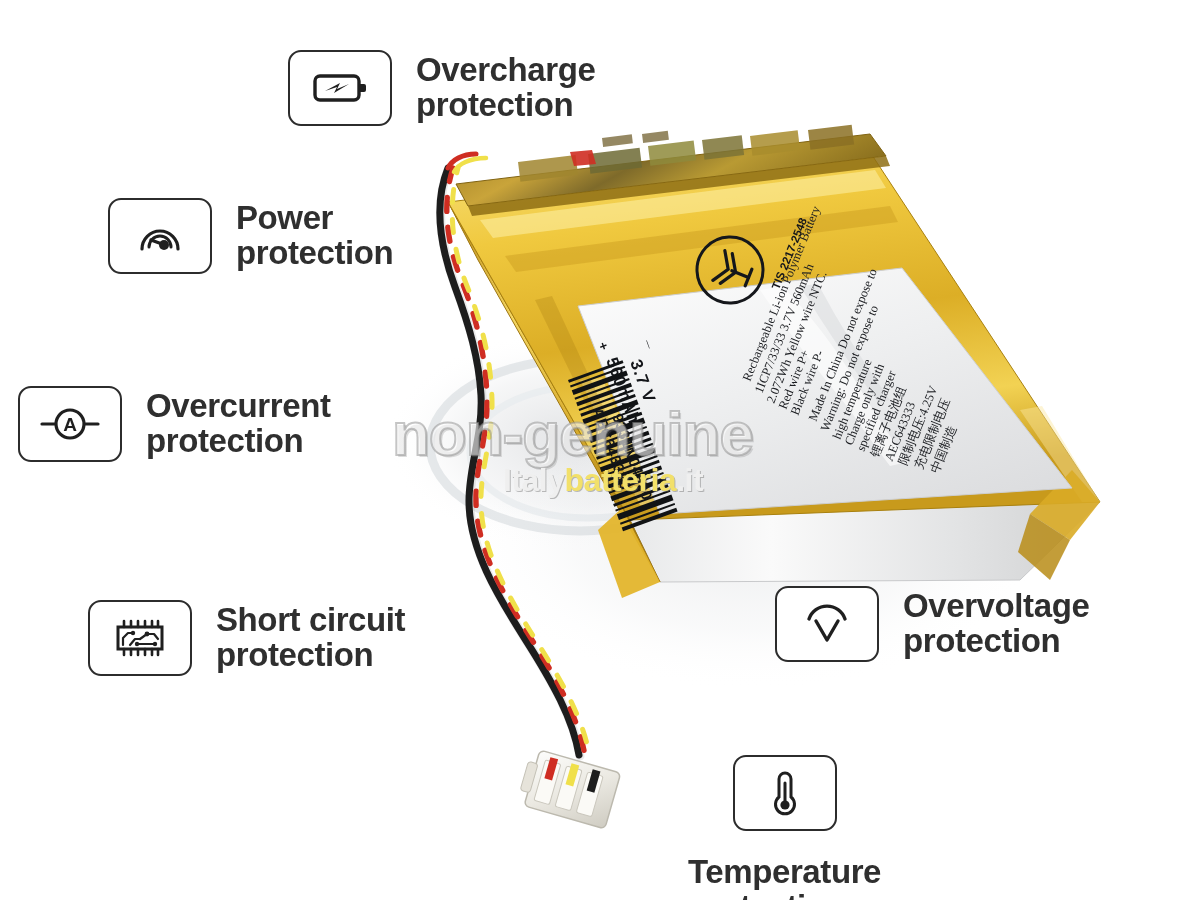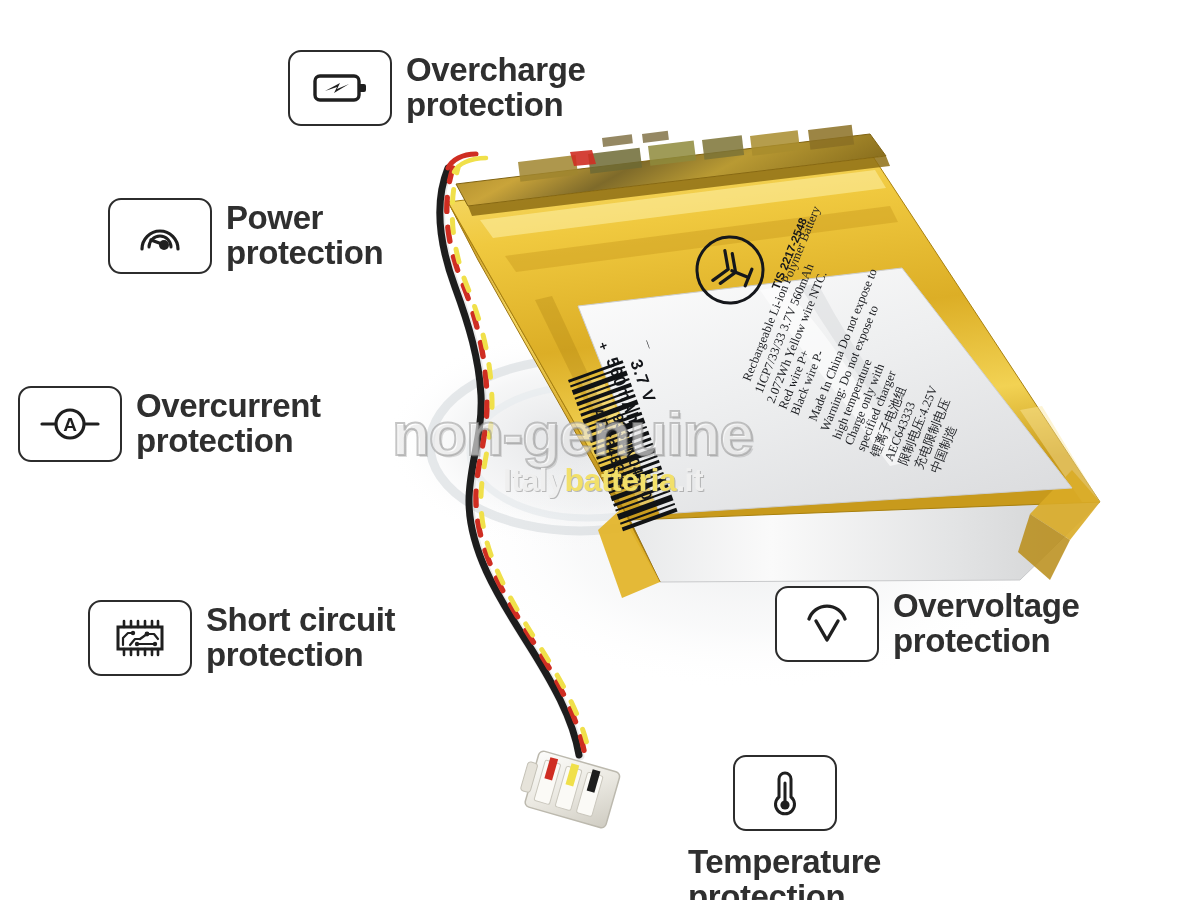--- a/index.html
+++ b/index.html
@@ -17,21 +17,21 @@
     height: 900px;
     background: #ffffff;
     overflow: hidden;
   }
 
   
   .feature {
     position: absolute;
     display: flex;
     align-items: center;
-    gap: 14px;
+    gap: 24px;
     z-index: 40;
   }
   .badge-box {
     flex: 0 0 auto;
     width: 104px;
     height: 76px;
     border: 2px solid #2c2c2c;
     border-radius: 13px;
     background: #ffffff;
     display: flex;

